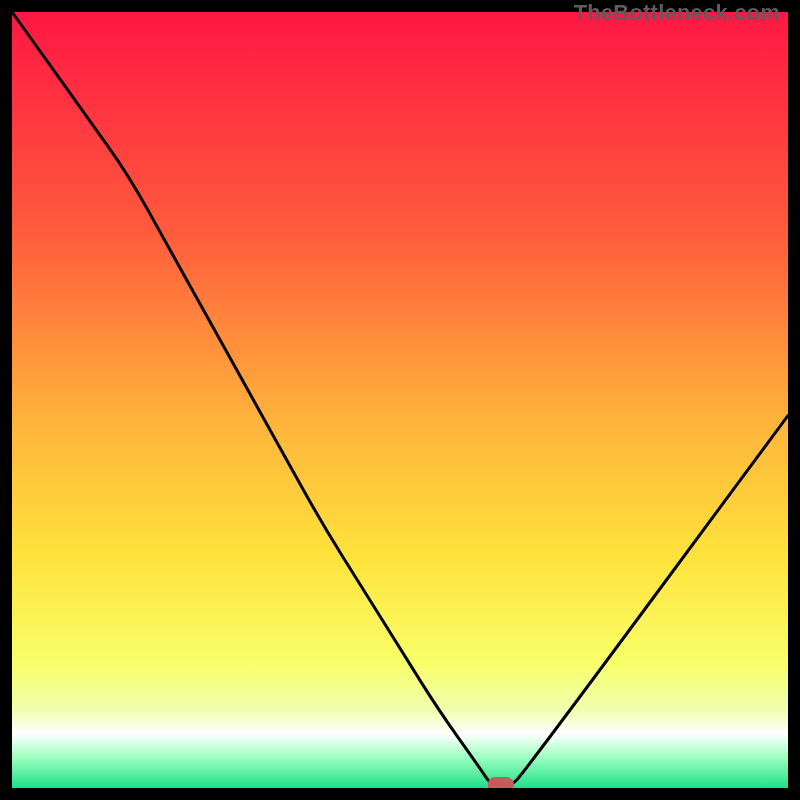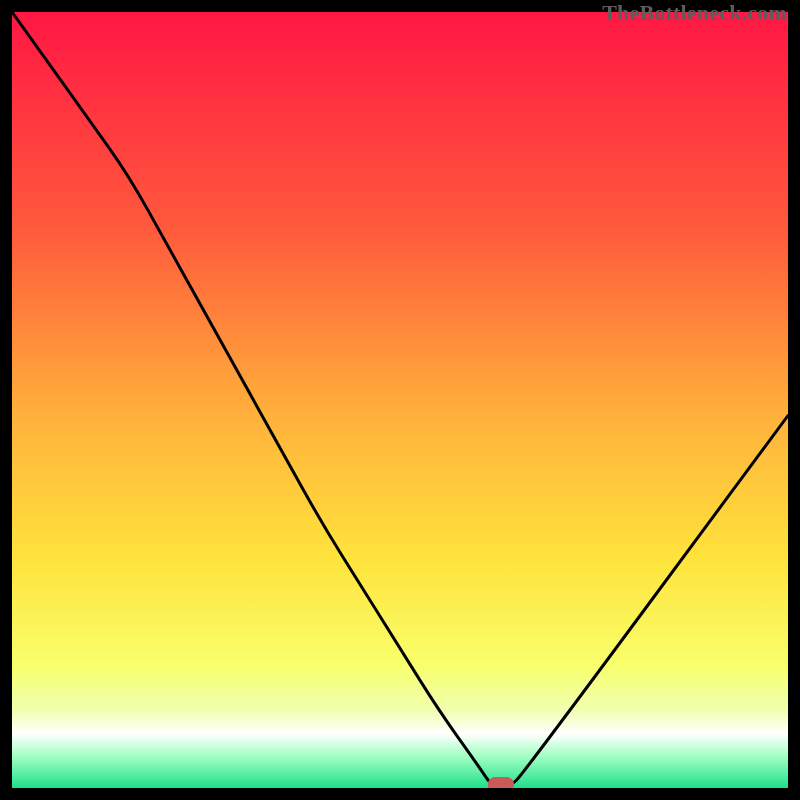--- a/index.html
+++ b/index.html
@@ -14,22 +14,22 @@
     position: absolute;
     left: 12px;
     top: 12px;
     width: 776px;
     height: 776px;
     background: #000000;
   }
   .attribution {
     position: absolute;
     top: 0;
-    right: 13px;
-    font-family: Liberation Serif, serif;
+    right: 20px;
+    font-family: Liberation Sans, sans-serif;
     font-size: 22px;
     font-weight: bold;
     color: #5d5d5d;
     letter-spacing: 0.2px;
     user-select: none;
   }
   svg {
     display: block;
   }
 </style>

